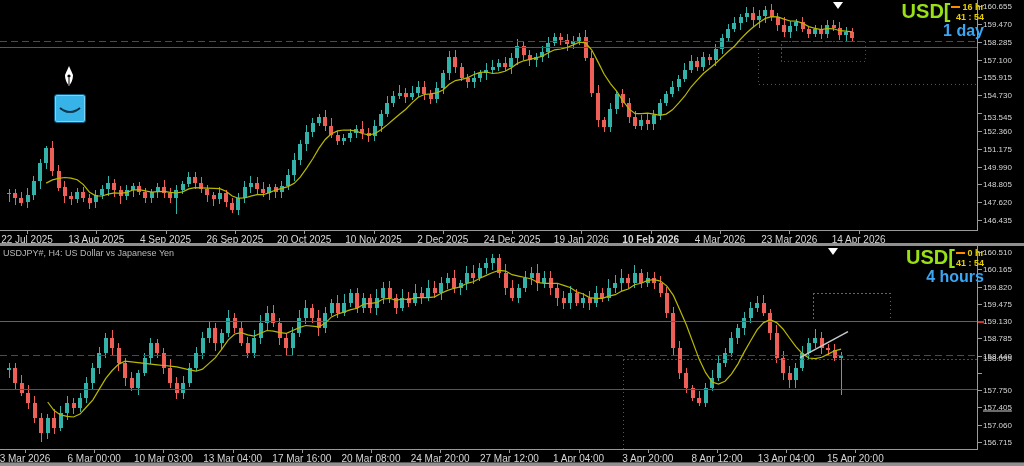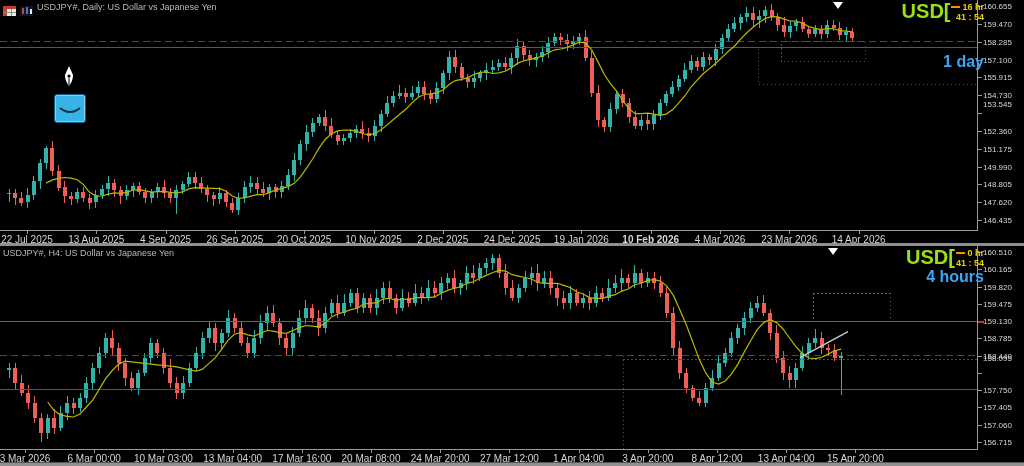--- a/index.html
+++ b/index.html
@@ -41,36 +41,20 @@
   .divider{position:absolute;left:0;top:243px;width:1024px;height:3px;background:#8f8f8f;}
   .bottombar{position:absolute;left:0;top:462px;width:1024px;height:4px;
              background:#8f8f8f;border-top:1px solid #555;}
 </style>
 </head>
 <body>
 
 <div class="screen">
 
   <div class="panel" id="panel-daily">
-    <div class="titlebar">
-      <span class="winicon"><svg width="13" height="10">
-            <rect x="0" y="0" width="13" height="10" fill="#e9e9e9"></rect>
-            <rect x="0" y="0" width="4" height="10" fill="#d0402e"></rect>
-            <rect x="0" y="0" width="13" height="3" fill="#c23b2e"></rect>
-            <line x1="0" y1="6.5" x2="13" y2="6.5" stroke="#8a8a8a" stroke-width="1"></line>
-            <line x1="8.5" y1="3" x2="8.5" y2="10" stroke="#8a8a8a" stroke-width="1"></line>
-          </svg></span>
-      <span class="winicon"><svg width="13" height="10">
-            <rect x="0" y="0" width="13" height="10" fill="#10142a"></rect>
-            <rect x="2" y="2" width="2" height="6" fill="#d0402e"></rect>
-            <rect x="6" y="1" width="2" height="7" fill="#3a7bd5"></rect>
-            <rect x="10" y="3" width="2" height="5" fill="#e9e9e9"></rect>
-          </svg></span>
-      <span class="title">USDJPY#, Daily:  US Dollar vs Japanese Yen</span>
-    </div>
 
     <div class="toolbtn" id="pen-tool">
       <svg width="16" height="21">
           <path d="M8 0 L12 9 Q12 15 8 20 Q4 15 4 9 Z" fill="#ffffff"></path>
           <circle cx="8" cy="10" r="1.6" fill="#000000"></circle>
           <line x1="8" y1="11.5" x2="8" y2="19" stroke="#000000" stroke-width="1"></line>
         </svg>
     </div>
     <div class="toolbtn" id="draw-button">
       <svg width="28" height="25">
@@ -375,21 +359,21 @@
     </div>
 
     <div class="hud">
       <div class="hud-row">
         <span class="usd" style="color: rgb(153, 224, 20);">USD[</span>
         <span class="timer">
           <span class="t1" style="color: rgb(232, 207, 0);"><i class="ovl" style="background: rgb(255, 138, 0);"></i><span>16 hr</span></span>
           <span class="t2" style="color: rgb(232, 207, 0);">41 : 54</span>
         </span>
       </div>
-      <div class="period" style="color: rgb(59, 166, 242); margin-top: 31px;">1 day</div>
+      <div class="period" style="color: rgb(59, 166, 242);">1 day</div>
     </div>
 
     <div class="taxis">
         <span class="tlab" style="left: 27px;">22 Jul 2025</span>
         <span class="tick" style="left: 27px;"></span>
         <span class="tlab" style="left: 96.3px;">13 Aug 2025</span>
         <span class="tick" style="left: 96.3px;"></span>
         <span class="tlab" style="left: 165.6px;">4 Sep 2025</span>
         <span class="tick" style="left: 165.6px;"></span>
         <span class="tlab" style="left: 234.9px;">26 Sep 2025</span>
@@ -419,21 +403,21 @@
         <span class="plab" style="top: 23.8333px;">159.470</span>
         <span class="ptick" style="top: 23.8333px;"></span>
         <span class="plab" style="top: 41.6667px;">158.285</span>
         <span class="ptick" style="top: 41.6667px;"></span>
         <span class="plab" style="top: 59.5px;">157.100</span>
         <span class="ptick" style="top: 59.5px;"></span>
         <span class="plab" style="top: 77.3333px;">155.915</span>
         <span class="ptick" style="top: 77.3333px;"></span>
         <span class="plab" style="top: 95.1667px;">154.730</span>
         <span class="ptick" style="top: 95.1667px;"></span>
-        <span class="plab" style="top: 104px;">153.545</span>
+        <span class="plab" style="top: 117px;">153.545</span>
         <span class="ptick" style="top: 113px;"></span>
         <span class="plab" style="top: 130.833px;">152.360</span>
         <span class="ptick" style="top: 130.833px;"></span>
         <span class="plab" style="top: 148.667px;">151.175</span>
         <span class="ptick" style="top: 148.667px;"></span>
         <span class="plab" style="top: 166.5px; text-align: right;">149.990</span>
         <span class="ptick" style="top: 166.5px;"></span>
         <span class="plab" style="top: 184.333px;">148.805</span>
         <span class="ptick" style="top: 184.333px;"></span>
         <span class="plab" style="top: 202.167px;">147.620</span>
@@ -785,21 +769,21 @@
         <span class="plab" style="top: 75.0909px;">159.130</span>
         <span class="ptick" style="top: 75.0909px; background: rgb(194, 59, 46); width: 6px; height: 2px;"></span>
         <span class="plab" style="top: 92.3636px;">158.785</span>
         <span class="ptick" style="top: 92.3636px;"></span>
         <span class="plab" style="top: 109.636px;">158.440</span>
         <span class="ptick" style="top: 109.636px;"></span>
         <span class="plab" style="top: 112px;">158.095</span>
         <span class="ptick" style="top: 126.909px;"></span>
         <span class="plab" style="top: 144.182px;">157.750</span>
         <span class="ptick" style="top: 144.182px;"></span>
-        <span class="plab" style="top: 161.455px;">157.405</span>
+        <span class="plab" style="top: 161.455px; text-decoration: underline;">157.405</span>
         <span class="ptick" style="top: 161.455px;"></span>
         <span class="plab" style="top: 178.727px;">157.060</span>
         <span class="ptick" style="top: 178.727px;"></span>
         <span class="plab" style="top: 196px;">156.715</span>
         <span class="ptick" style="top: 196px;"></span>
       </div>
   </div>
 
   <div class="bottombar"></div>
 </div>

